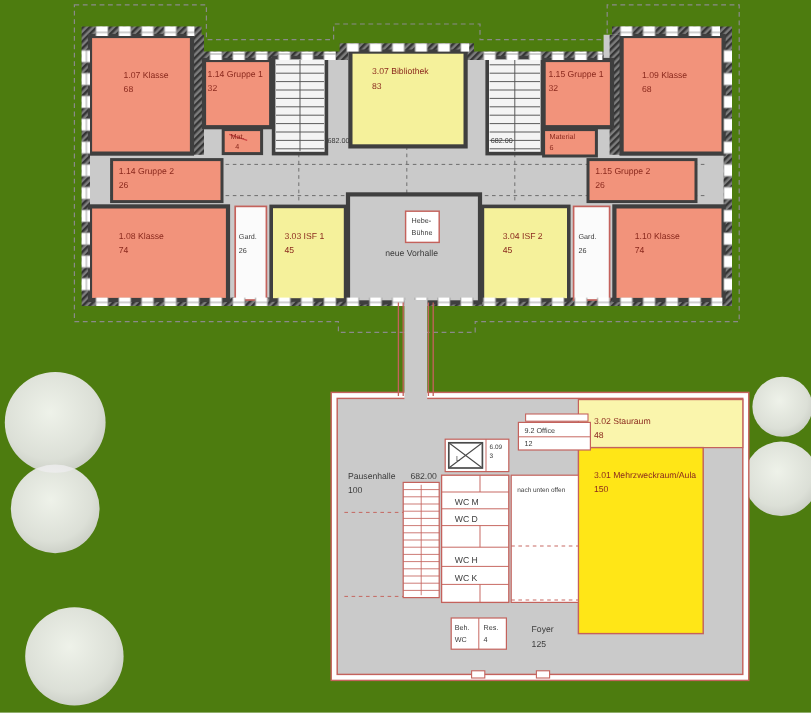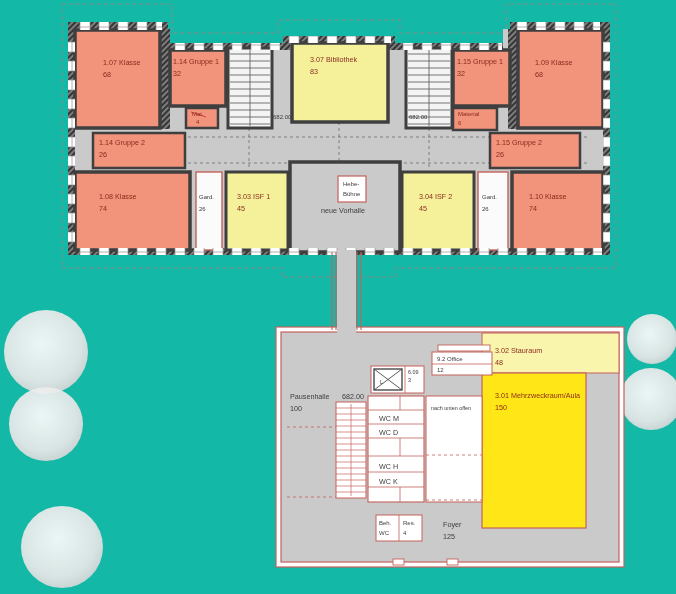--- a/index.html
+++ b/index.html
@@ -1,16 +1,16 @@
 <!DOCTYPE html>
 <html><head>
 <meta charset="utf-8">
 <style>
   html,body{margin:0;padding:0;background:#ffffff;}
-  .canvas{position:relative;width:676px;height:594px;background:#14b8a6;overflow:hidden;
+  .canvas{position:relative;width:676px;height:594px;background:#4d7c0f;overflow:hidden;
           font-family:"Liberation Sans", sans-serif;}
   svg text{font-family:"Liberation Sans", sans-serif;}
   .room-label{fill:#8B2A1E;font-size:7.2px;}
   .room-label-sm{fill:#8B2A1E;font-size:6px;}
   .anno{fill:#3C3C3C;font-size:7.2px;}
   .anno-sm{fill:#3C3C3C;font-size:6px;}
   .anno-xs{fill:#3C3C3C;font-size:5.4px;}
 </style>
 </head>
 <body>

